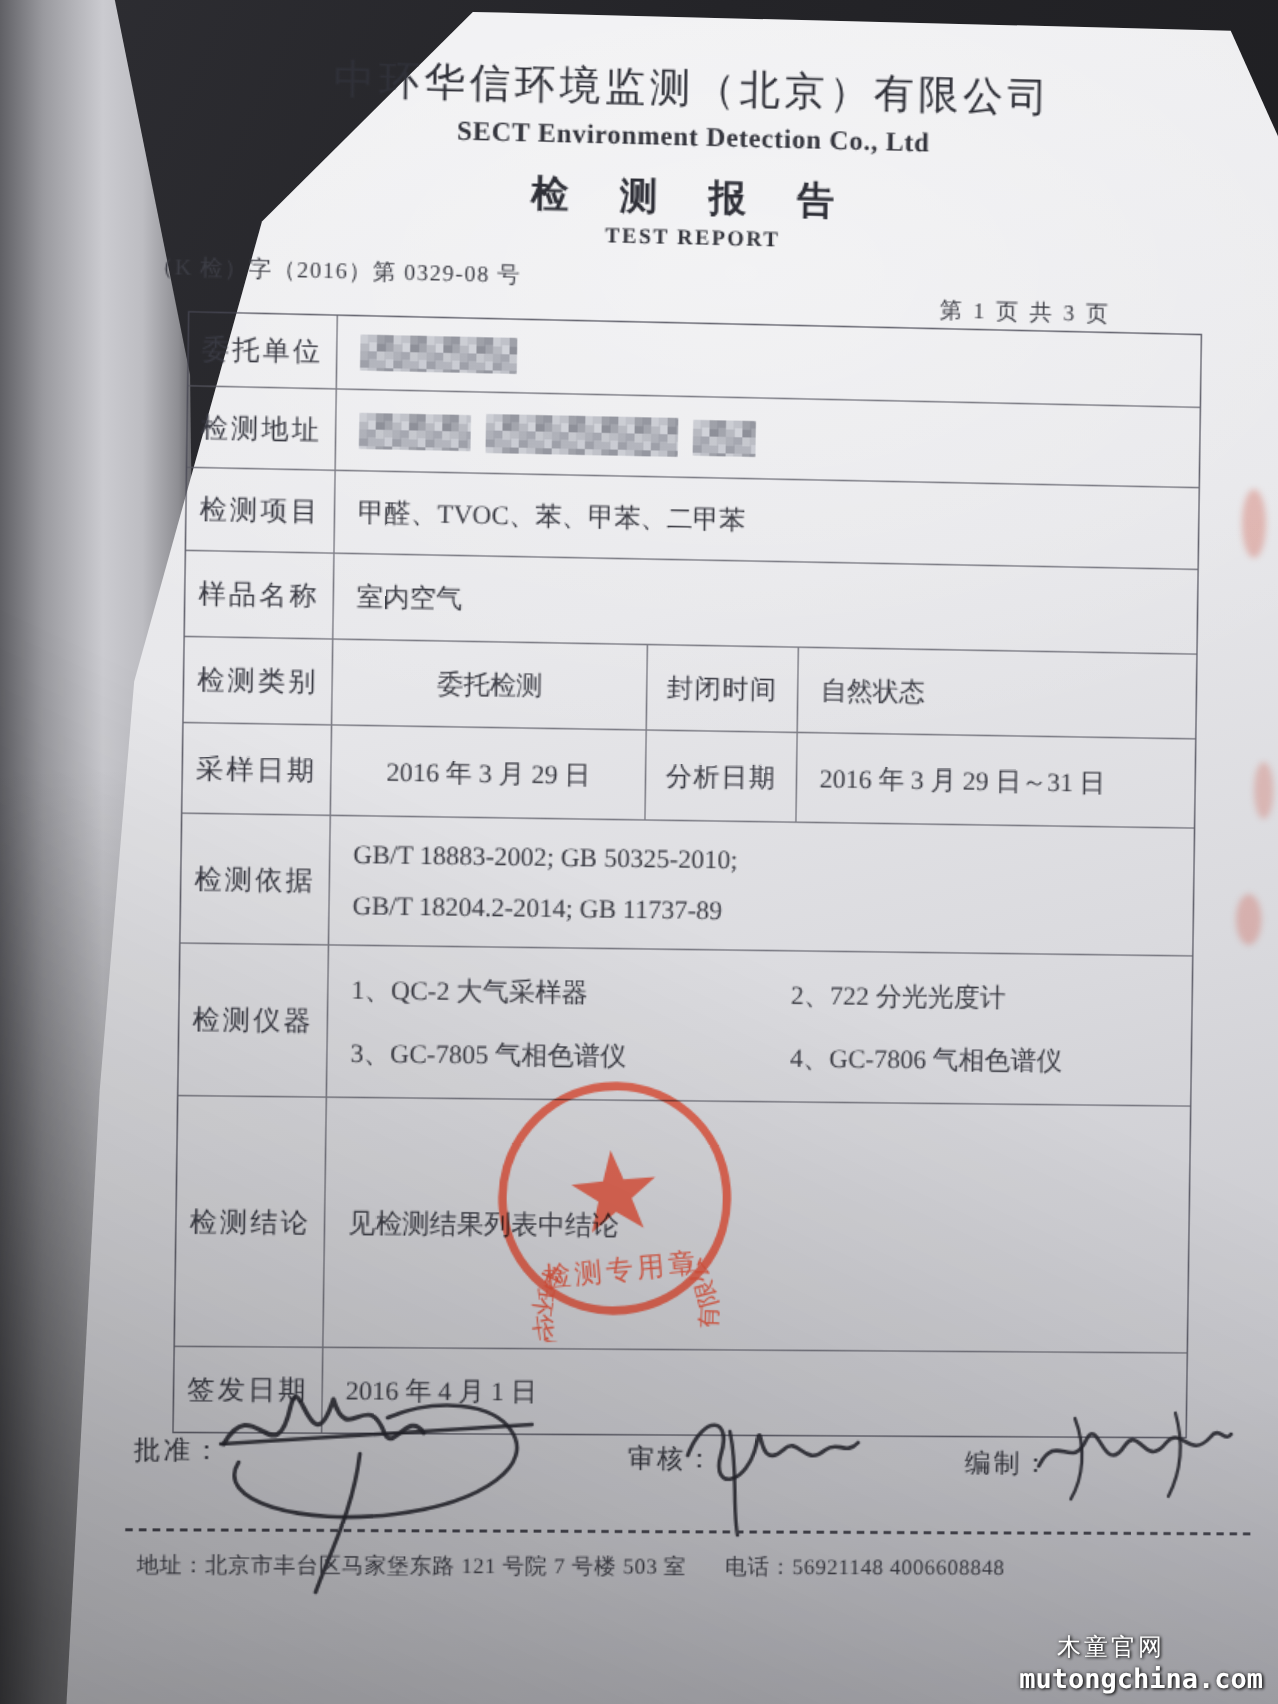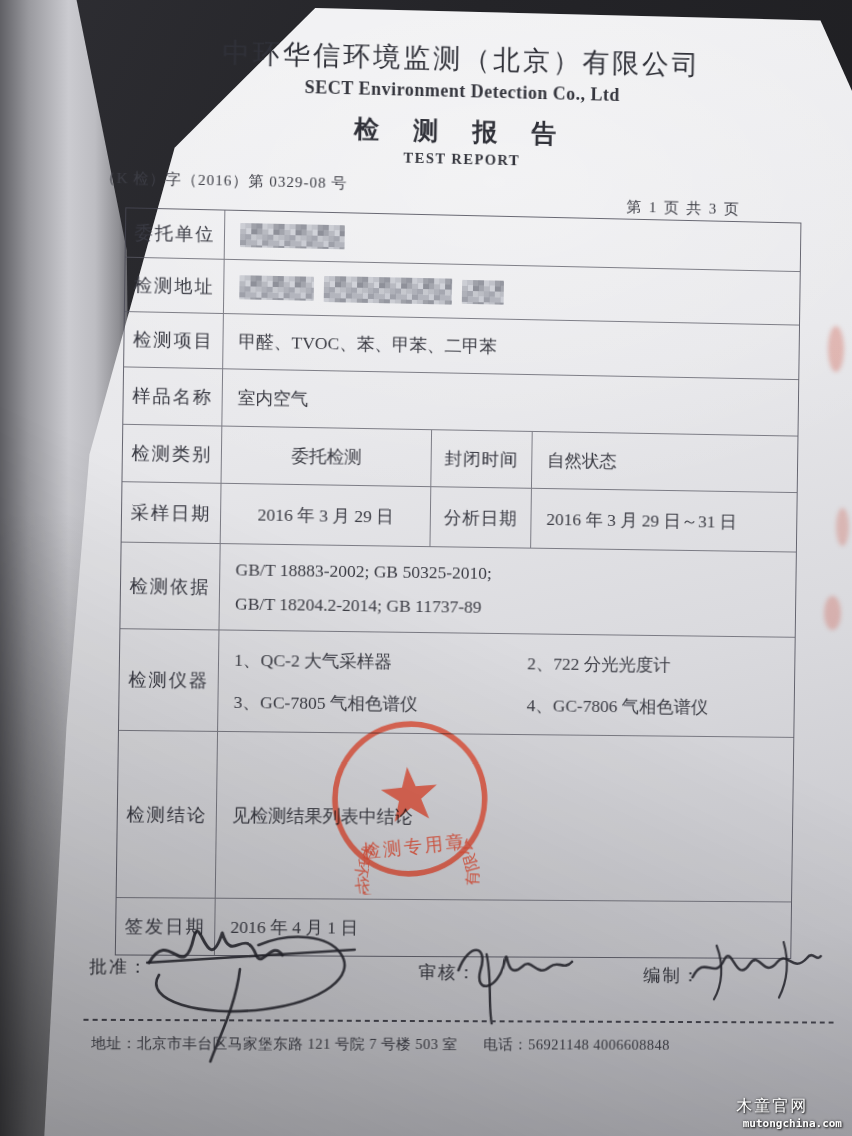--- a/index.html
+++ b/index.html
@@ -71,21 +71,21 @@
     background:repeating-linear-gradient(90deg,#45454e 0 5px,transparent 5px 9px);}
   .addr{left:100px;top:1035px;right:10px;font-size:14.5px;letter-spacing:.5px;display:flex;gap:26px;}
   .sig{overflow:visible;}
   .sig path{fill:none;stroke:#26262d;stroke-linecap:round;stroke-linejoin:round;opacity:.88;}
   
   .bleed{position:absolute;border-radius:50%;filter:blur(2px);z-index:4;}
   
   .watermark{position:absolute;right:10px;bottom:6px;z-index:9;text-align:center;color:#fff;
     text-shadow:0 0 3px rgba(0,0,0,.6),1px 1px 2px rgba(0,0,0,.8);}
   .wm1{font-size:16px;letter-spacing:2px;text-align:center;}
-  .wm2{font-size:11px;font-weight:bold;font-family:"DejaVu Sans Mono","Liberation Mono",monospace;padding-left:40px;}
+  .wm2{font-size:18px;font-weight:bold;font-family:"DejaVu Sans Mono","Liberation Mono",monospace;padding-left:40px;}
 </style>
 </head>
 <body>
 
 <div class="stage">
 
   <div class="curl"></div>
   <div class="curl-shade"></div>
   <div class="page"></div>
 

